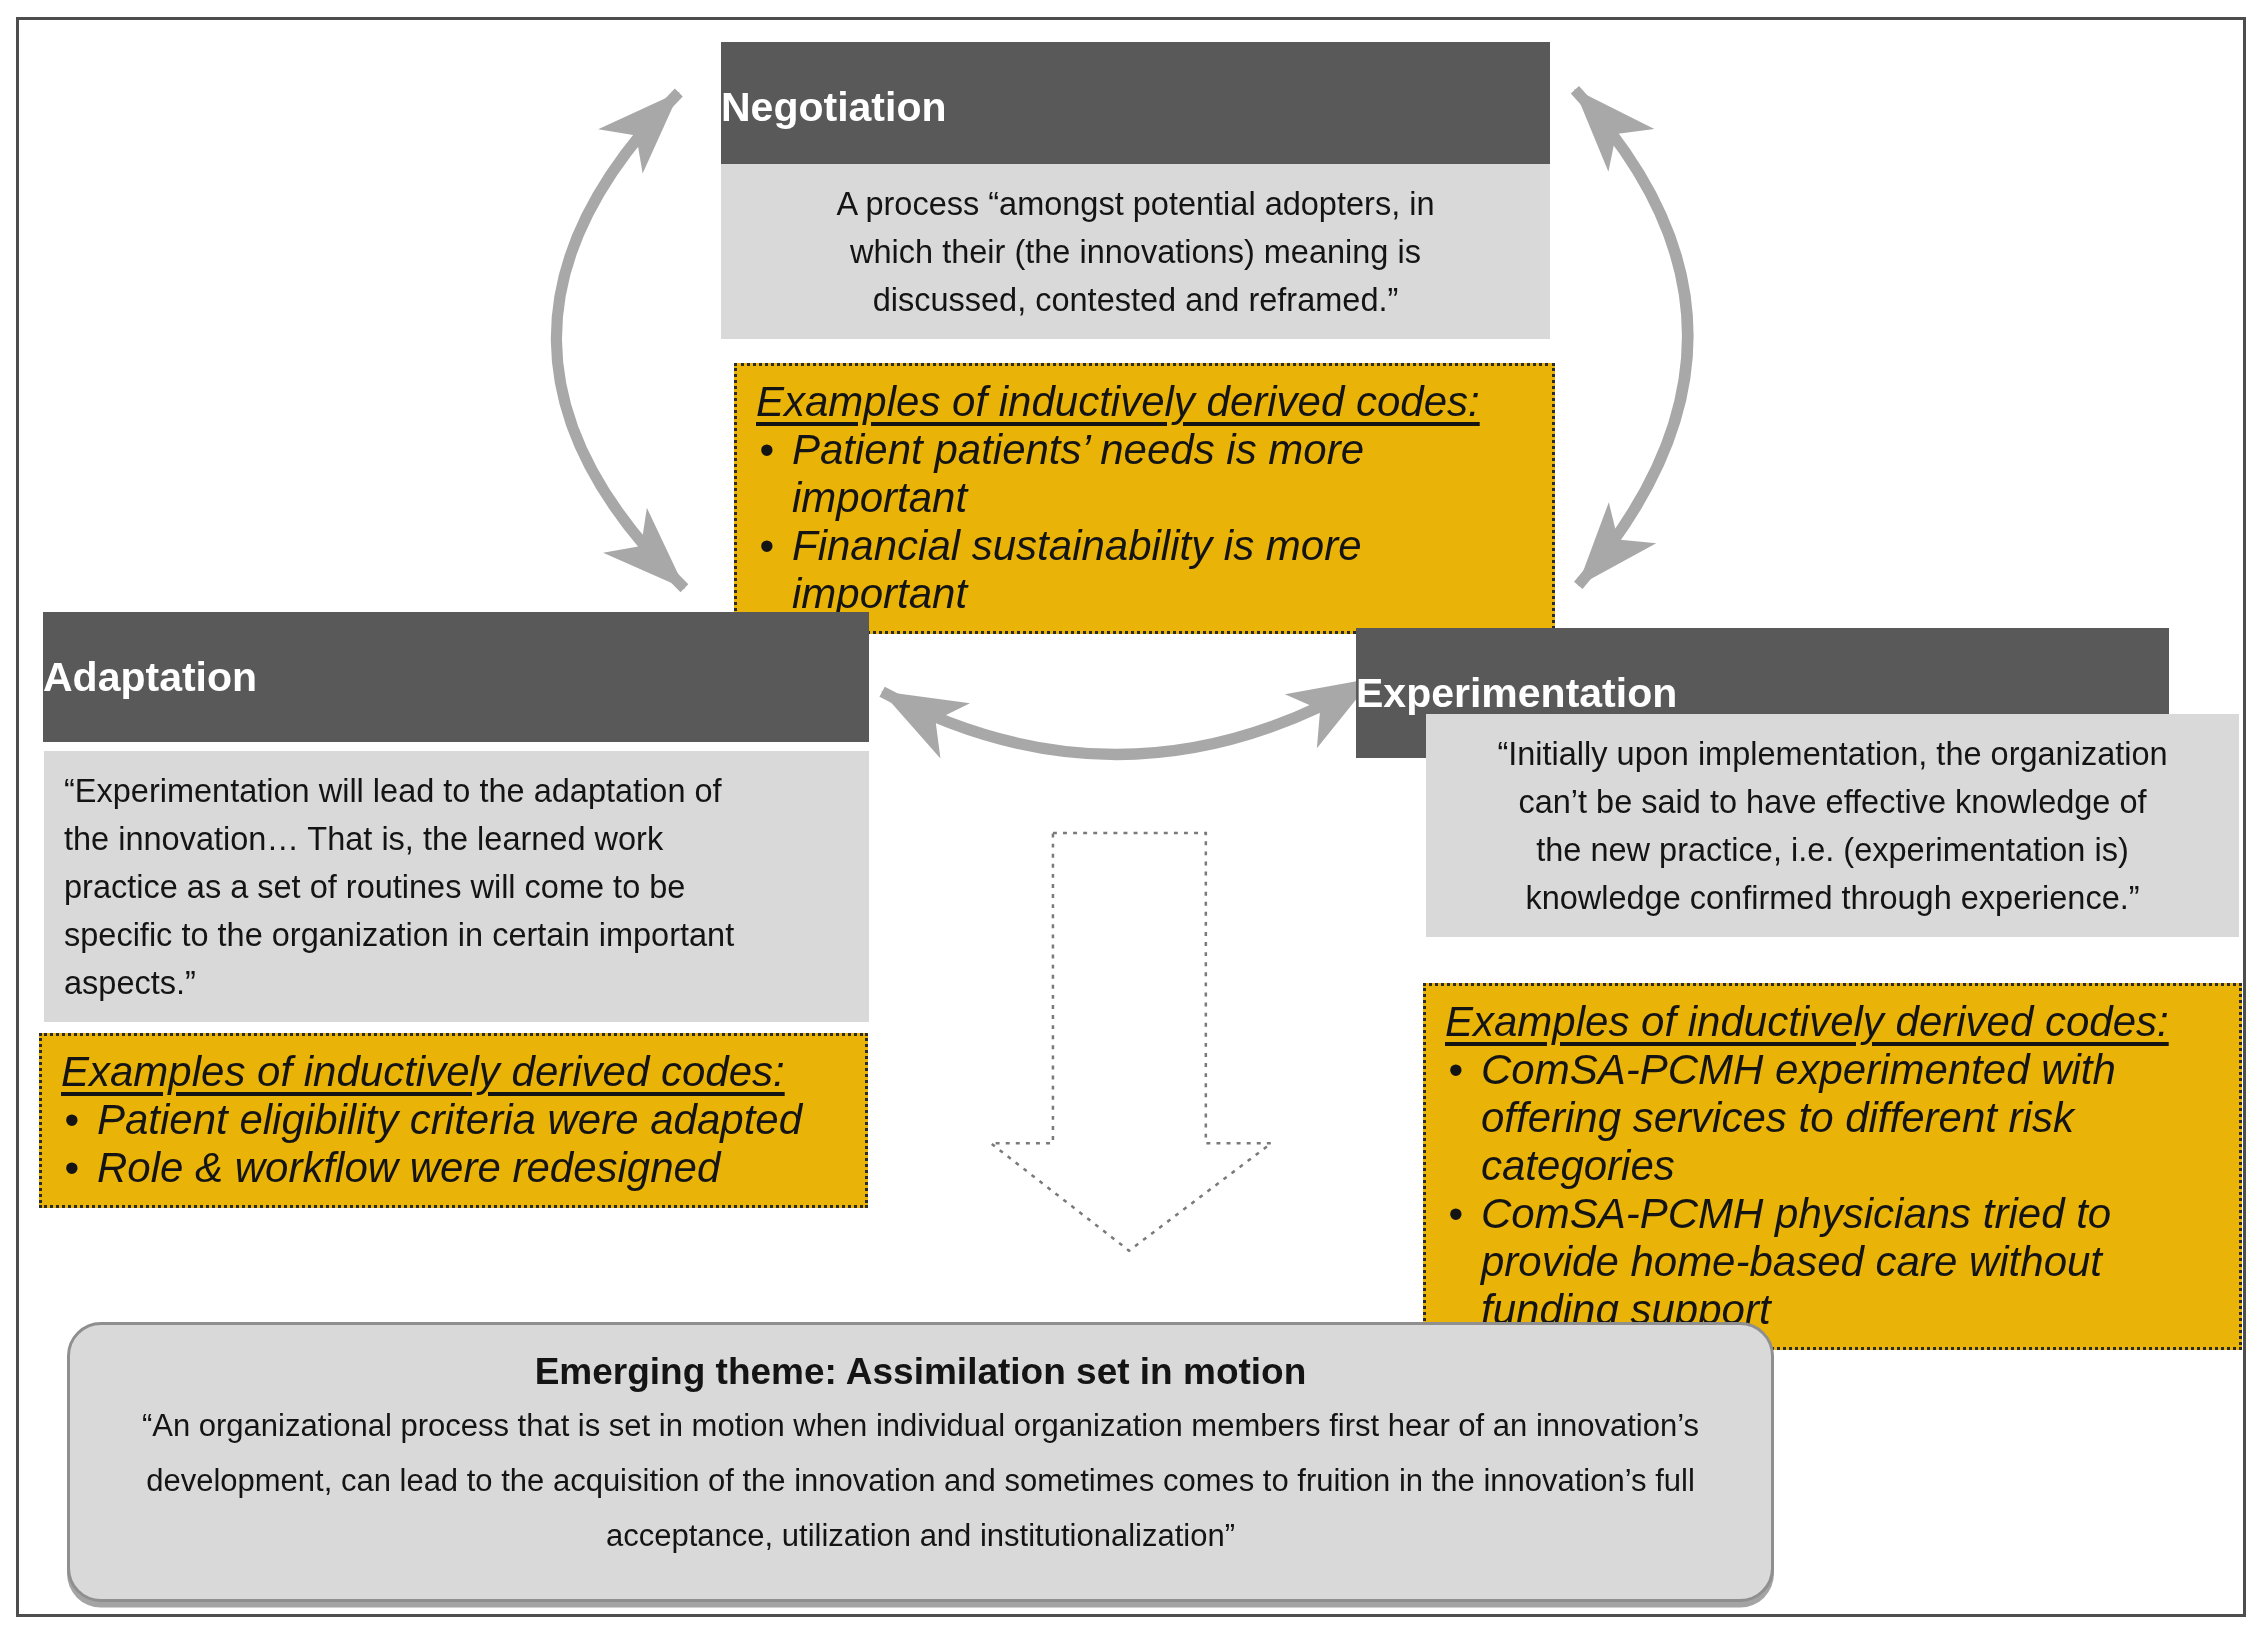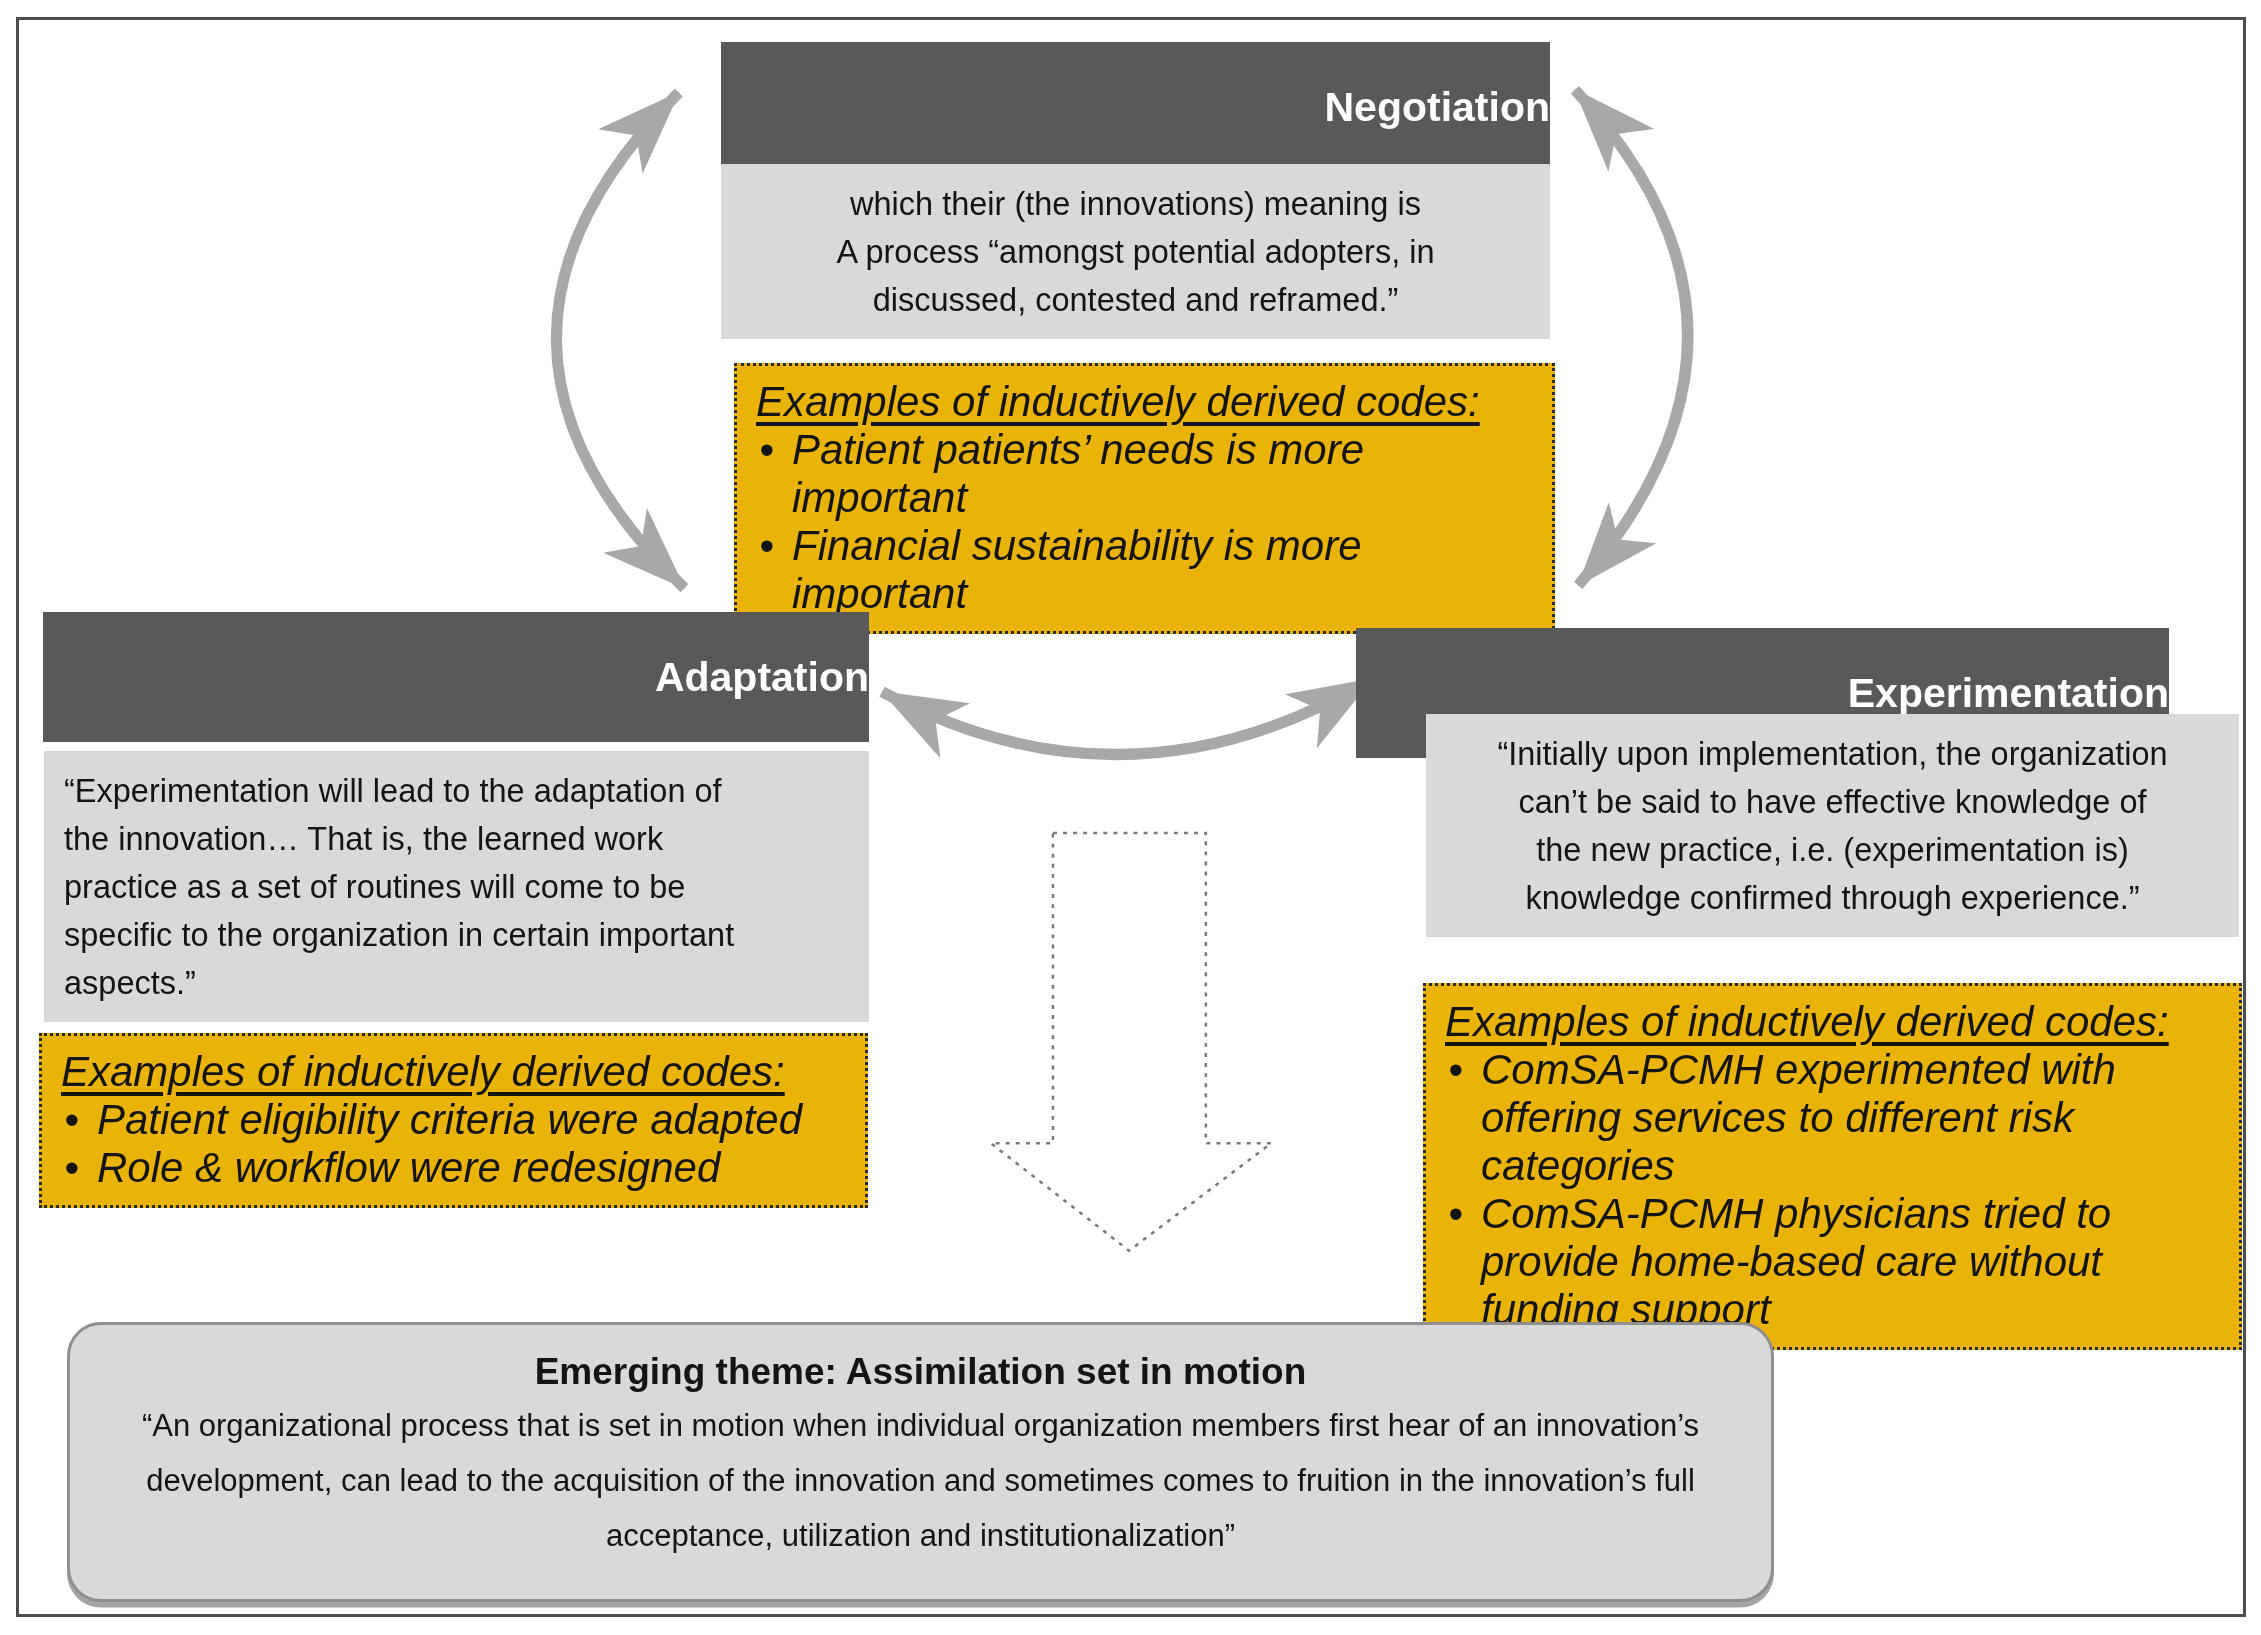--- a/index.html
+++ b/index.html
@@ -23,21 +23,21 @@
   }
   .frame{
     position:absolute;left:15.7px;top:17px;width:2230px;height:1600px;
     border:3.9px solid var(--frame-border);
     background:transparent;
   }
   .abs{position:absolute;}
   .node-header{
     background:var(--header-bg);
     color:var(--header-text);
-    display:flex;align-items:center;justify-content:flex-end;
+    display:flex;align-items:center;justify-content:flex-start;
     font-size:41px;font-weight:bold;
     height:130px;
   }
   .node-quote{
     background:var(--quote-bg);
     font-size:32.5px;line-height:48px;
     padding:15.7px 20px;
   }
   .node-quote.centered{text-align:center;}
   .examples{
@@ -99,22 +99,22 @@
   <path class="curve" d="M 1212 165 Q 770 610 1222 1050" marker-start="url(#arrowhead)" marker-end="url(#arrowhead)"></path>
   <path class="curve" d="M 2812 160 Q 3212 590 2818 1045" marker-start="url(#arrowhead)" marker-end="url(#arrowhead)"></path>
   <path class="curve" d="M 1575 1235 Q 2015 1470 2450 1212" marker-start="url(#arrowhead)" marker-end="url(#arrowhead)"></path>
   <polygon class="big-arrow" points="1880,1487 2153,1487 2153,2041 2270,2041 2016,2233 1769,2041 1880,2041"></polygon>
 </svg>
 
 <div id="neg-header" class="abs node-header">
   <span>Negotiation</span>
 </div>
 <div id="neg-quote" class="abs node-quote centered">
+  <div>A process “amongst potential adopters, in</div>
   <div>which their (the innovations) meaning is</div>
-  <div>A process “amongst potential adopters, in</div>
   <div>discussed, contested and reframed.”</div>
 </div>
 <div id="neg-examples" class="abs examples">
   <div class="ex-title">Examples of inductively derived codes:</div>
   <ul class="ex-list">
     <li class="ex-item">
       <span class="bullet-icon">•</span>
       <span>Patient patients’ needs is more important</span>
     </li>
     <li class="ex-item">

